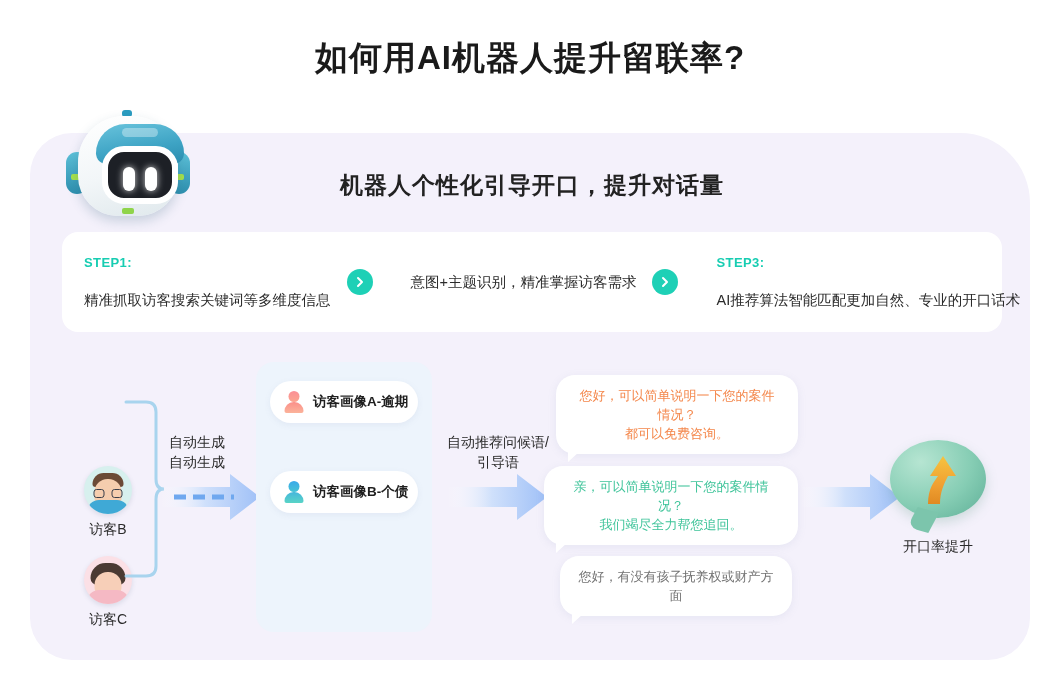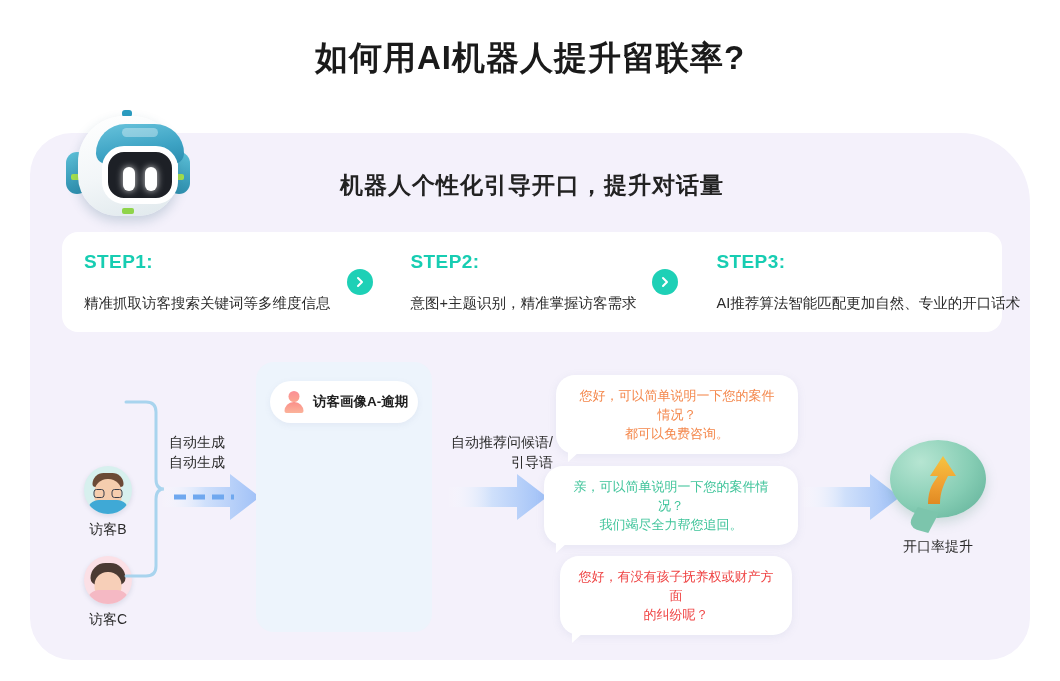--- a/index.html
+++ b/index.html
@@ -88,21 +88,21 @@
 
   
   .steps-card{
     position:absolute;left:62px;top:232px;
     width:940px;height:100px;
     background:#ffffff;border-radius:16px;
     display:flex;align-items:center;
   }
   .step{position:relative;padding:0 0 0 22px;}
   .step-label{
-    font-size:19px;font-weight:bold;color:#17cdb2;
+    font-size:13px;font-weight:bold;color:#17cdb2;
     margin-bottom:21px;letter-spacing:.4px;
   }
   .step-text{font-size:14.5px;color:#2b2b2b;white-space:nowrap;}
   .chev{
     width:26px;height:26px;border-radius:50%;
     background:#1ed0b6;flex:0 0 auto;
     display:flex;align-items:center;justify-content:center;
     margin:0 16px;
   }
   .chev svg{display:block;}
@@ -180,21 +180,21 @@
     box-shadow:0 2px 8px rgba(130,145,180,.12);
   }
   .bubble:after{
     content:"";position:absolute;left:12px;bottom:-8px;
     width:0;height:0;border-style:solid;
     border-width:10px 11px 0 0;
     border-color:#ffffff transparent transparent transparent;
   }
   .bubble.orange{color:#f4874b;}
   .bubble.green{color:#3fc49a;}
-  .bubble.blue{color:#ef4444;}
+  .bubble.blue{color:#737373;}
 
   
   .result{position:absolute;left:890px;top:440px;width:96px;text-align:center;}
   .result-bubble{
     position:relative;width:96px;height:78px;
     background:radial-gradient(ellipse at 32% 28%,#b6e5d2 0%,#86cdb4 55%,#5dae96 100%);
     border-radius:50%;
     box-shadow:0 5px 12px rgba(90,150,130,.25);
   }
   .result-bubble .tail{
@@ -244,21 +244,20 @@
       <div class="step-text">精准抓取访客搜索关键词等多维度信息</div>
     </div>
 
     <div class="chev">
       <svg width="12" height="12" viewBox="0 0 12 12">
           <path d="M4 2 L8 6 L4 10" fill="none" stroke="#ffffff" stroke-width="2" stroke-linecap="round" stroke-linejoin="round"></path>
         </svg>
     </div>
 
     <div class="step">
-      <div class="step-label">STEP2:</div>
       <div class="step-text">意图+主题识别，精准掌握访客需求</div>
     </div>
 
     <div class="chev">
       <svg width="12" height="12" viewBox="0 0 12 12">
           <path d="M4 2 L8 6 L4 10" fill="none" stroke="#ffffff" stroke-width="2" stroke-linecap="round" stroke-linejoin="round"></path>
         </svg>
     </div>
 
     <div class="step">
@@ -319,23 +318,30 @@
   <div class="personas-bg"></div>
 
   <div class="persona" style="top:381px;">
     <div class="p-icon">
       <div class="head" style="background:linear-gradient(180deg,#fb8f96,#fba58f);"></div>
       <div class="torso" style="background:linear-gradient(180deg,#fb8f8a,#fbb39a);"></div>
     </div>
     <span class="persona-label">访客画像A-逾期</span>
   </div>
 
-
-
-  <div class="arrow-label" style="left:443px;top:432px;width:110px;text-align:right;">
+  <div class="persona" style="top:471px;">
+    <div class="p-icon">
+      <div class="head" style="background:linear-gradient(180deg,#3aa9ea,#46c3d4);"></div>
+      <div class="torso" style="background:linear-gradient(180deg,#45b6dc,#59d4c6);"></div>
+    </div>
+    <span class="persona-label">访客画像B-个债</span>
+  </div>
+
+
+  <div class="arrow-label" style="left:443px;top:432px;width:110px;">
     <div>自动推荐问候语/</div>
     <div>引导语</div>
   </div>
 
   <div class="big-arrow" style="left:447px;top:474px;">
     <svg width="100" height="46" viewBox="0 0 100 46">
       <defs>
         <linearGradient id="ag2" x1="0" y1="0" x2="1" y2="0">
           <stop offset="0%" stop-color="#ffffff" stop-opacity="0"></stop>
           <stop offset="45%" stop-color="#cfe0fb"></stop>
@@ -351,21 +357,20 @@
     <div>都可以免费咨询。</div>
   </div>
 
   <div class="bubble green" style="left:544px;top:466px;width:254px;">
     <div>亲，可以简单说明一下您的案件情况？</div>
     <div>我们竭尽全力帮您追回。</div>
   </div>
 
   <div class="bubble blue" style="left:560px;top:556px;width:232px;">
     <div>您好，有没有孩子抚养权或财产方面</div>
-    <div>的纠纷呢？</div>
   </div>
 
   <div class="big-arrow" style="left:800px;top:474px;">
     <svg width="100" height="46" viewBox="0 0 100 46">
       <defs>
         <linearGradient id="ag3" x1="0" y1="0" x2="1" y2="0">
           <stop offset="0%" stop-color="#ffffff" stop-opacity="0"></stop>
           <stop offset="45%" stop-color="#cfe0fb"></stop>
           <stop offset="100%" stop-color="#9fc0f7"></stop>
         </linearGradient>

